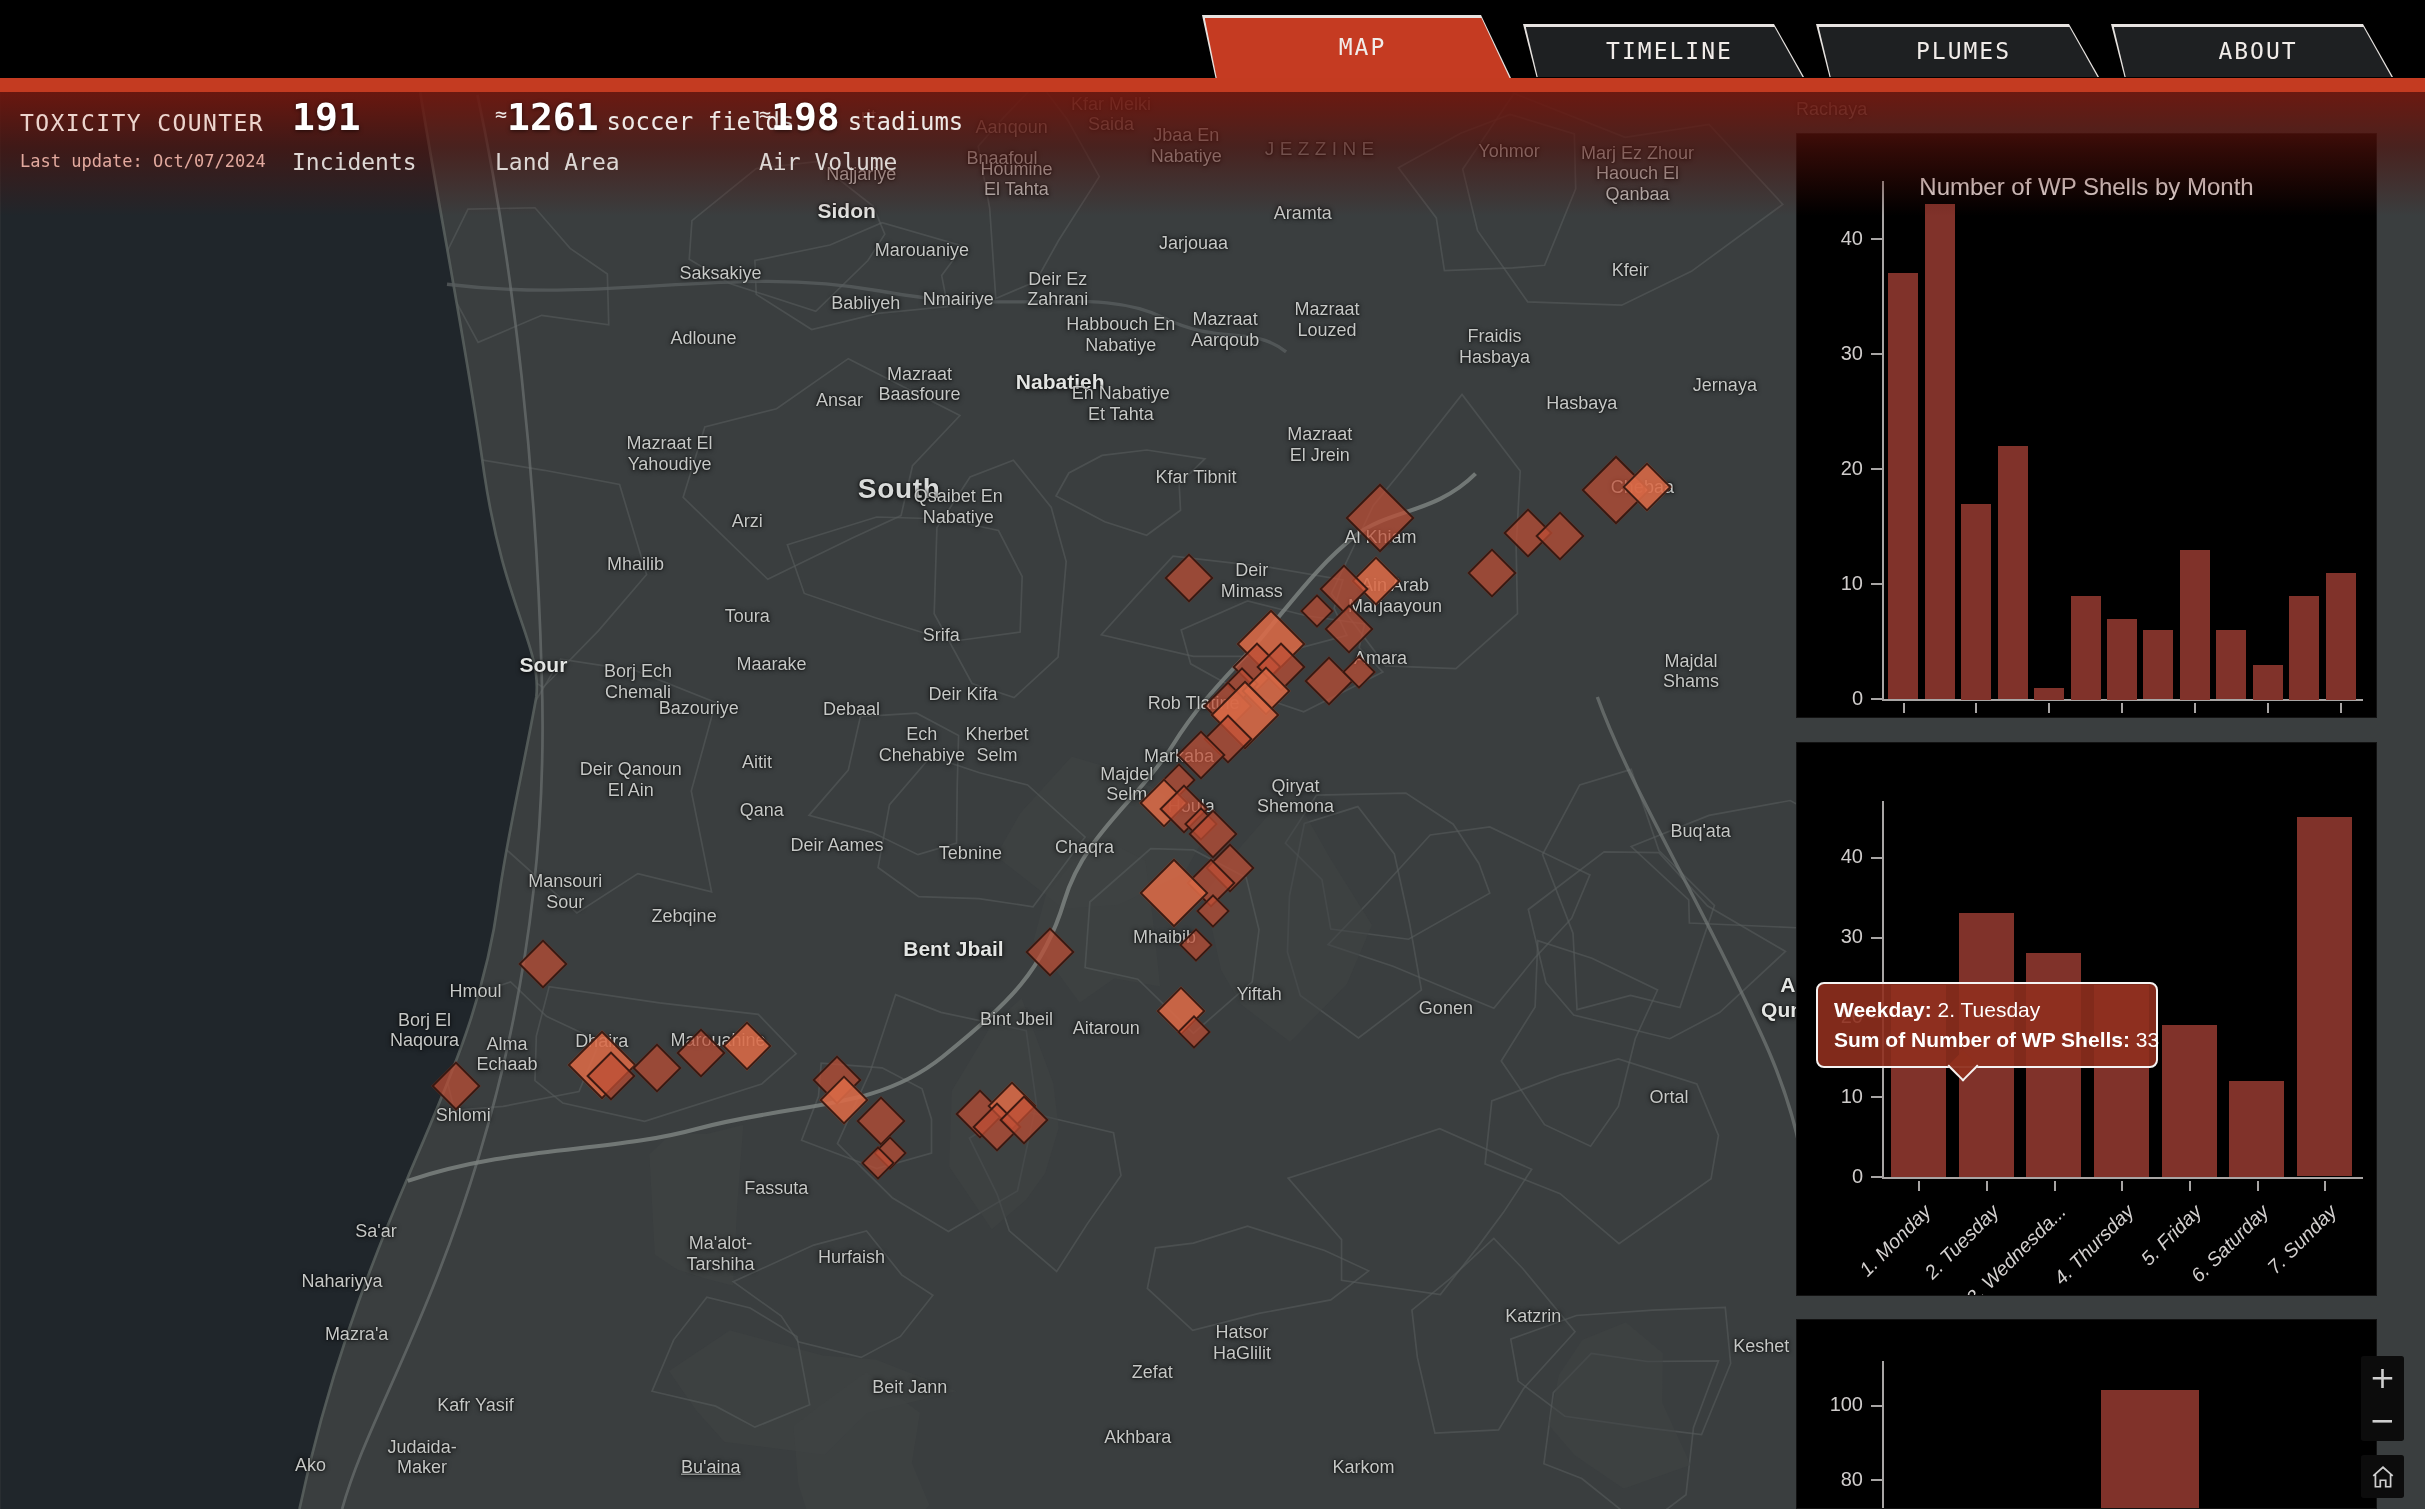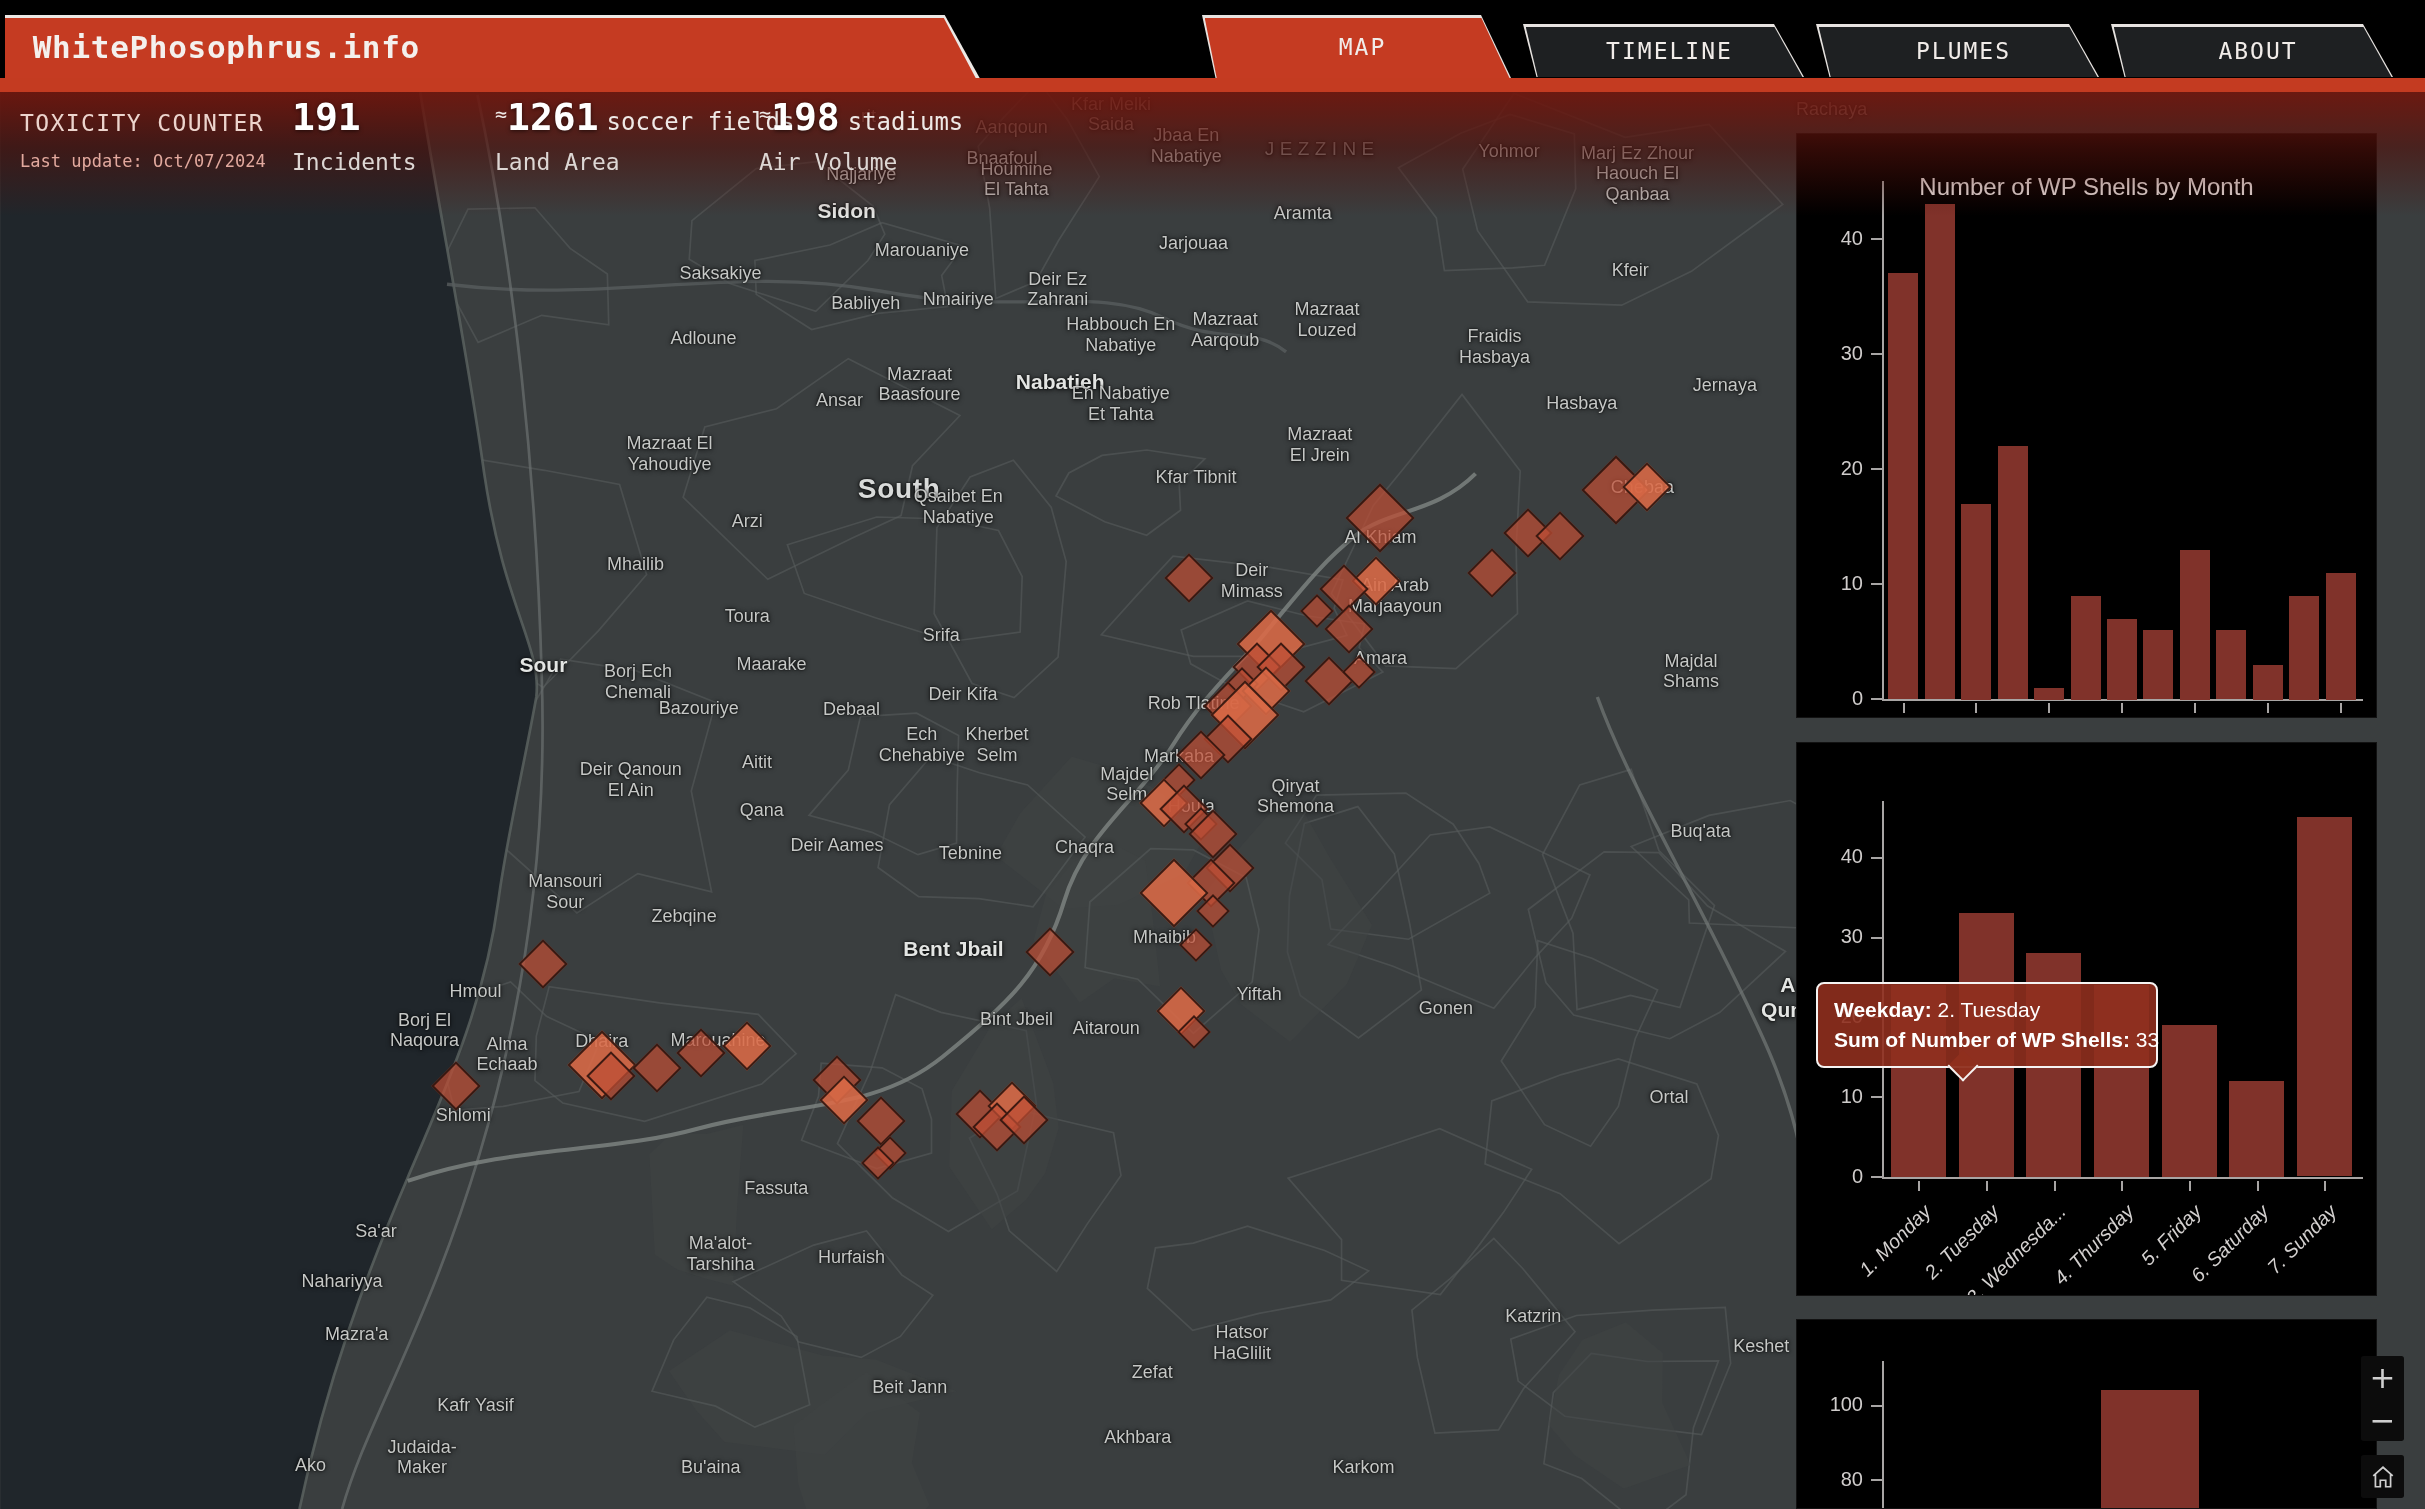--- a/index.html
+++ b/index.html
@@ -274,21 +274,21 @@
 HaGlilit</div>
         <div class="lbl" style="left: 72.6%; top: 89.2%;">Keshet</div>
         <div class="lbl" style="left: 47.5%; top: 90.9%;">Zefat</div>
         <div class="lbl" style="left: 37.5%; top: 91.9%;">Beit Jann</div>
         <div class="lbl" style="left: 19.6%; top: 93.1%;">Kafr Yasif</div>
         <div class="lbl" style="left: 46.9%; top: 95.2%;">Akhbara</div>
         <div class="lbl" style="left: 56.2%; top: 97.2%;">Karkom</div>
         <div class="lbl" style="left: 17.4%; top: 96.6%;">Judaida-
 Maker</div>
         <div class="lbl" style="left: 12.8%; top: 97.1%;">Ako</div>
-        <div class="lbl" style="left: 29.3%; top: 97.2%;">Bu'aina</div>
+        <div class="lbl" style="left: 29.3%; top: 97.2%; text-decoration: underline;">Bu'aina</div>
       </div>
     <div id="markers">
         <div class="marker" style="left: 66.6%; top: 32.5%; height: 49px; width: 49px;"></div>
         <div class="marker bright" style="left: 67.9%; top: 32.3%; height: 35px; width: 35px;"></div>
         <div class="marker" style="left: 63%; top: 35.3%; height: 35px; width: 35px;"></div>
         <div class="marker" style="left: 64.3%; top: 35.5%; height: 35px; width: 35px;"></div>
         <div class="marker" style="left: 61.5%; top: 38%; height: 35px; width: 35px;"></div>
         <div class="marker" style="left: 56.9%; top: 34.3%; height: 49px; width: 49px;"></div>
         <div class="marker bright" style="left: 56.7%; top: 38.5%; height: 35px; width: 35px;"></div>
         <div class="marker" style="left: 55.4%; top: 39%; height: 35px; width: 35px;"></div>
@@ -441,24 +441,20 @@
     </div>
 
   <div class="tooltip">
     <div><b>Weekday:</b><span> 2. Tuesday</span></div>
     <div><b>Sum of Number of WP Shells:</b><span> 33</span></div>
     <div class="arrow"></div>
   </div>
 
   <div class="hdr-black"></div>
   <div class="red-strip"></div>
-  <div class="title-tab">
-    <div class="in"></div>
-    <div class="txt">WhitePhosophrus.info</div>
-  </div>
   <div id="tabs">
       <div class="tab active" style="left: 1202px; width: 321px;">
         <div class="in"></div>
         <div class="txt">MAP</div>
       </div>
       <div class="tab" style="left: 1523px; width: 293px;">
         <div class="in"></div>
         <div class="txt">TIMELINE</div>
       </div>
       <div class="tab" style="left: 1816px; width: 295px;">

